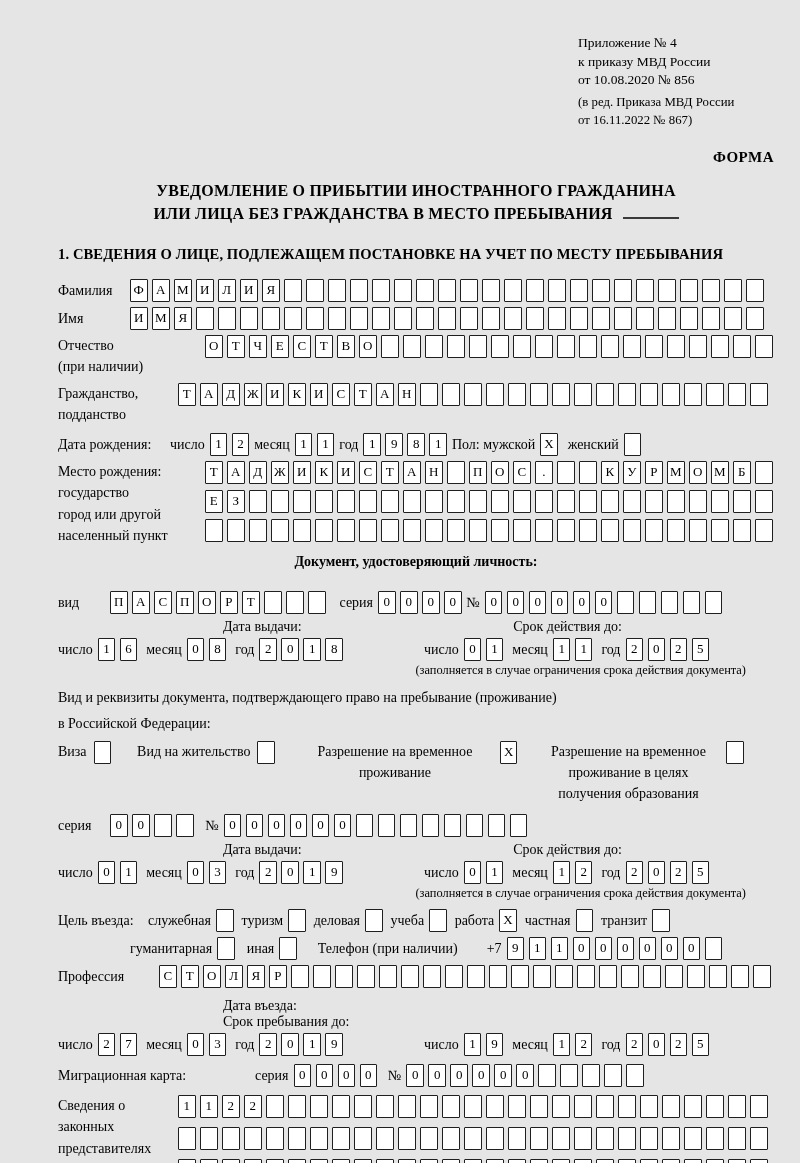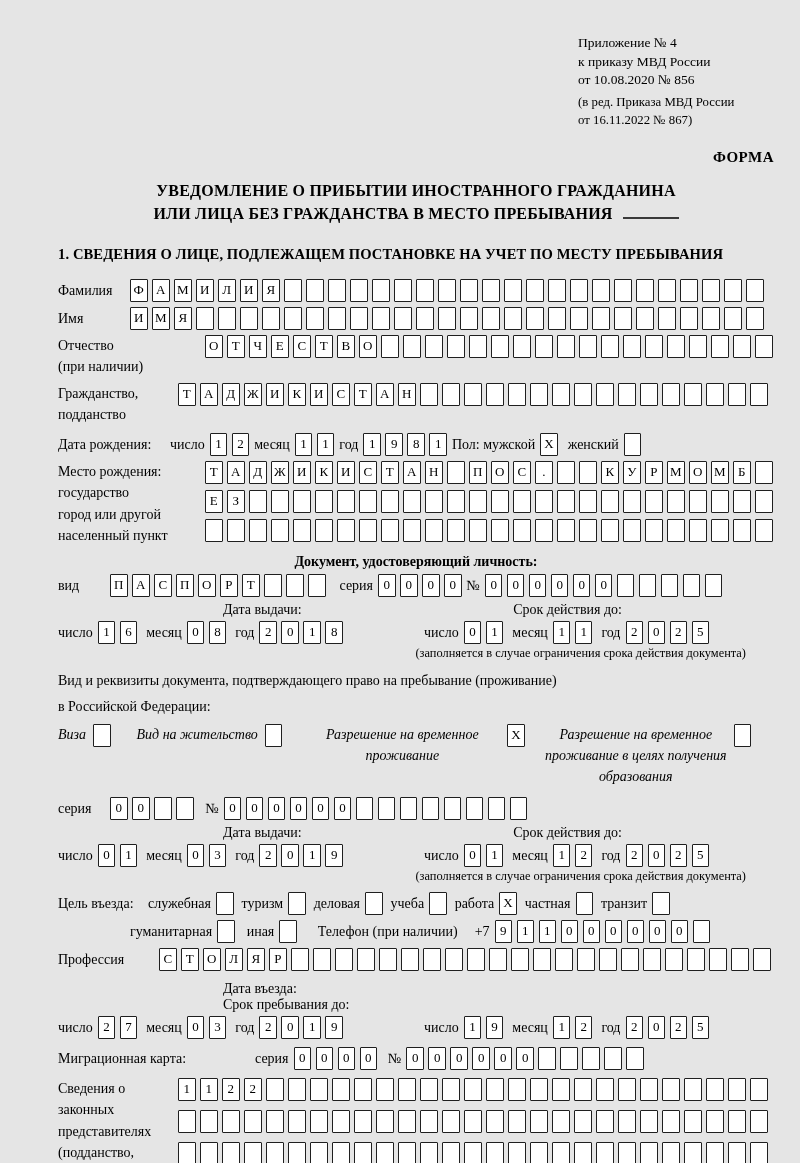--- a/index.html
+++ b/index.html
@@ -33,27 +33,27 @@
   }
   .stack{display:flex;flex-direction:column;gap:6px;}
   
   .dh{display:flex;justify-content:space-between;padding:0 152px 0 165px;margin:5px 0 3px;}
   .dpr{display:flex;justify-content:space-between;padding-right:56px;margin-bottom:2px;}
   .dg{display:inline-flex;align-items:center;}
   .dg .il{margin:0 5px 0 0;}
   .dg .cells{margin-right:9px;}
   .note{font-size:12.4px;text-align:right;padding-right:28px;margin:1px 0 8px;}
   
-  .doc-heading{font-weight:bold;text-align:center;font-size:14px;margin:2px 0 4px;}
+  .doc-heading{font-weight:bold;text-align:center;font-size:14px;margin:2px 0 21px;}
   .plain{line-height:23px;margin-bottom:3px;}
   
   .optrow{display:flex;align-items:flex-start;margin:6px 0 10px;}
   .opt{display:flex;align-items:flex-start;gap:7px;}
   .opt .cells{margin-top:0;}
-  .optlbl{line-height:21px;font-style:italic;}
+  .optlbl{line-height:21px;}
   .optc{text-align:center;}
   .mw190{max-width:196px;} .mw180{max-width:182px;}
   .sp1{width:26px;} .sp2{width:22px;} .sp3{width:20px;}
   
   .popt{display:inline-flex;align-items:center;gap:5px;margin-right:8px;}
   .indent72{margin-left:72px;font-family:Liberation Serif, serif;}
   .gap9{gap:9px;}
 </style>
 </head>
 <body>
@@ -587,21 +587,21 @@
         <span class="cells">
           <span class="cell"></span>
         </span>
       </span>
     <span class="popt" style="margin-right:16px">
         <span class="il" style="margin:0">иная</span>
         <span class="cells">
           <span class="cell"></span>
         </span>
       </span>
-    <span class="il" style="margin-right:12px">Телефон (при наличии)</span>
+    <span class="il" style="margin-right:24px">Телефон (при наличии)</span>
     <span class="il">+7</span>
     <span class="cells">
         <span class="cell">9</span>
         <span class="cell">1</span>
         <span class="cell">1</span>
         <span class="cell">0</span>
         <span class="cell">0</span>
         <span class="cell">0</span>
         <span class="cell">0</span>
         <span class="cell">0</span>

